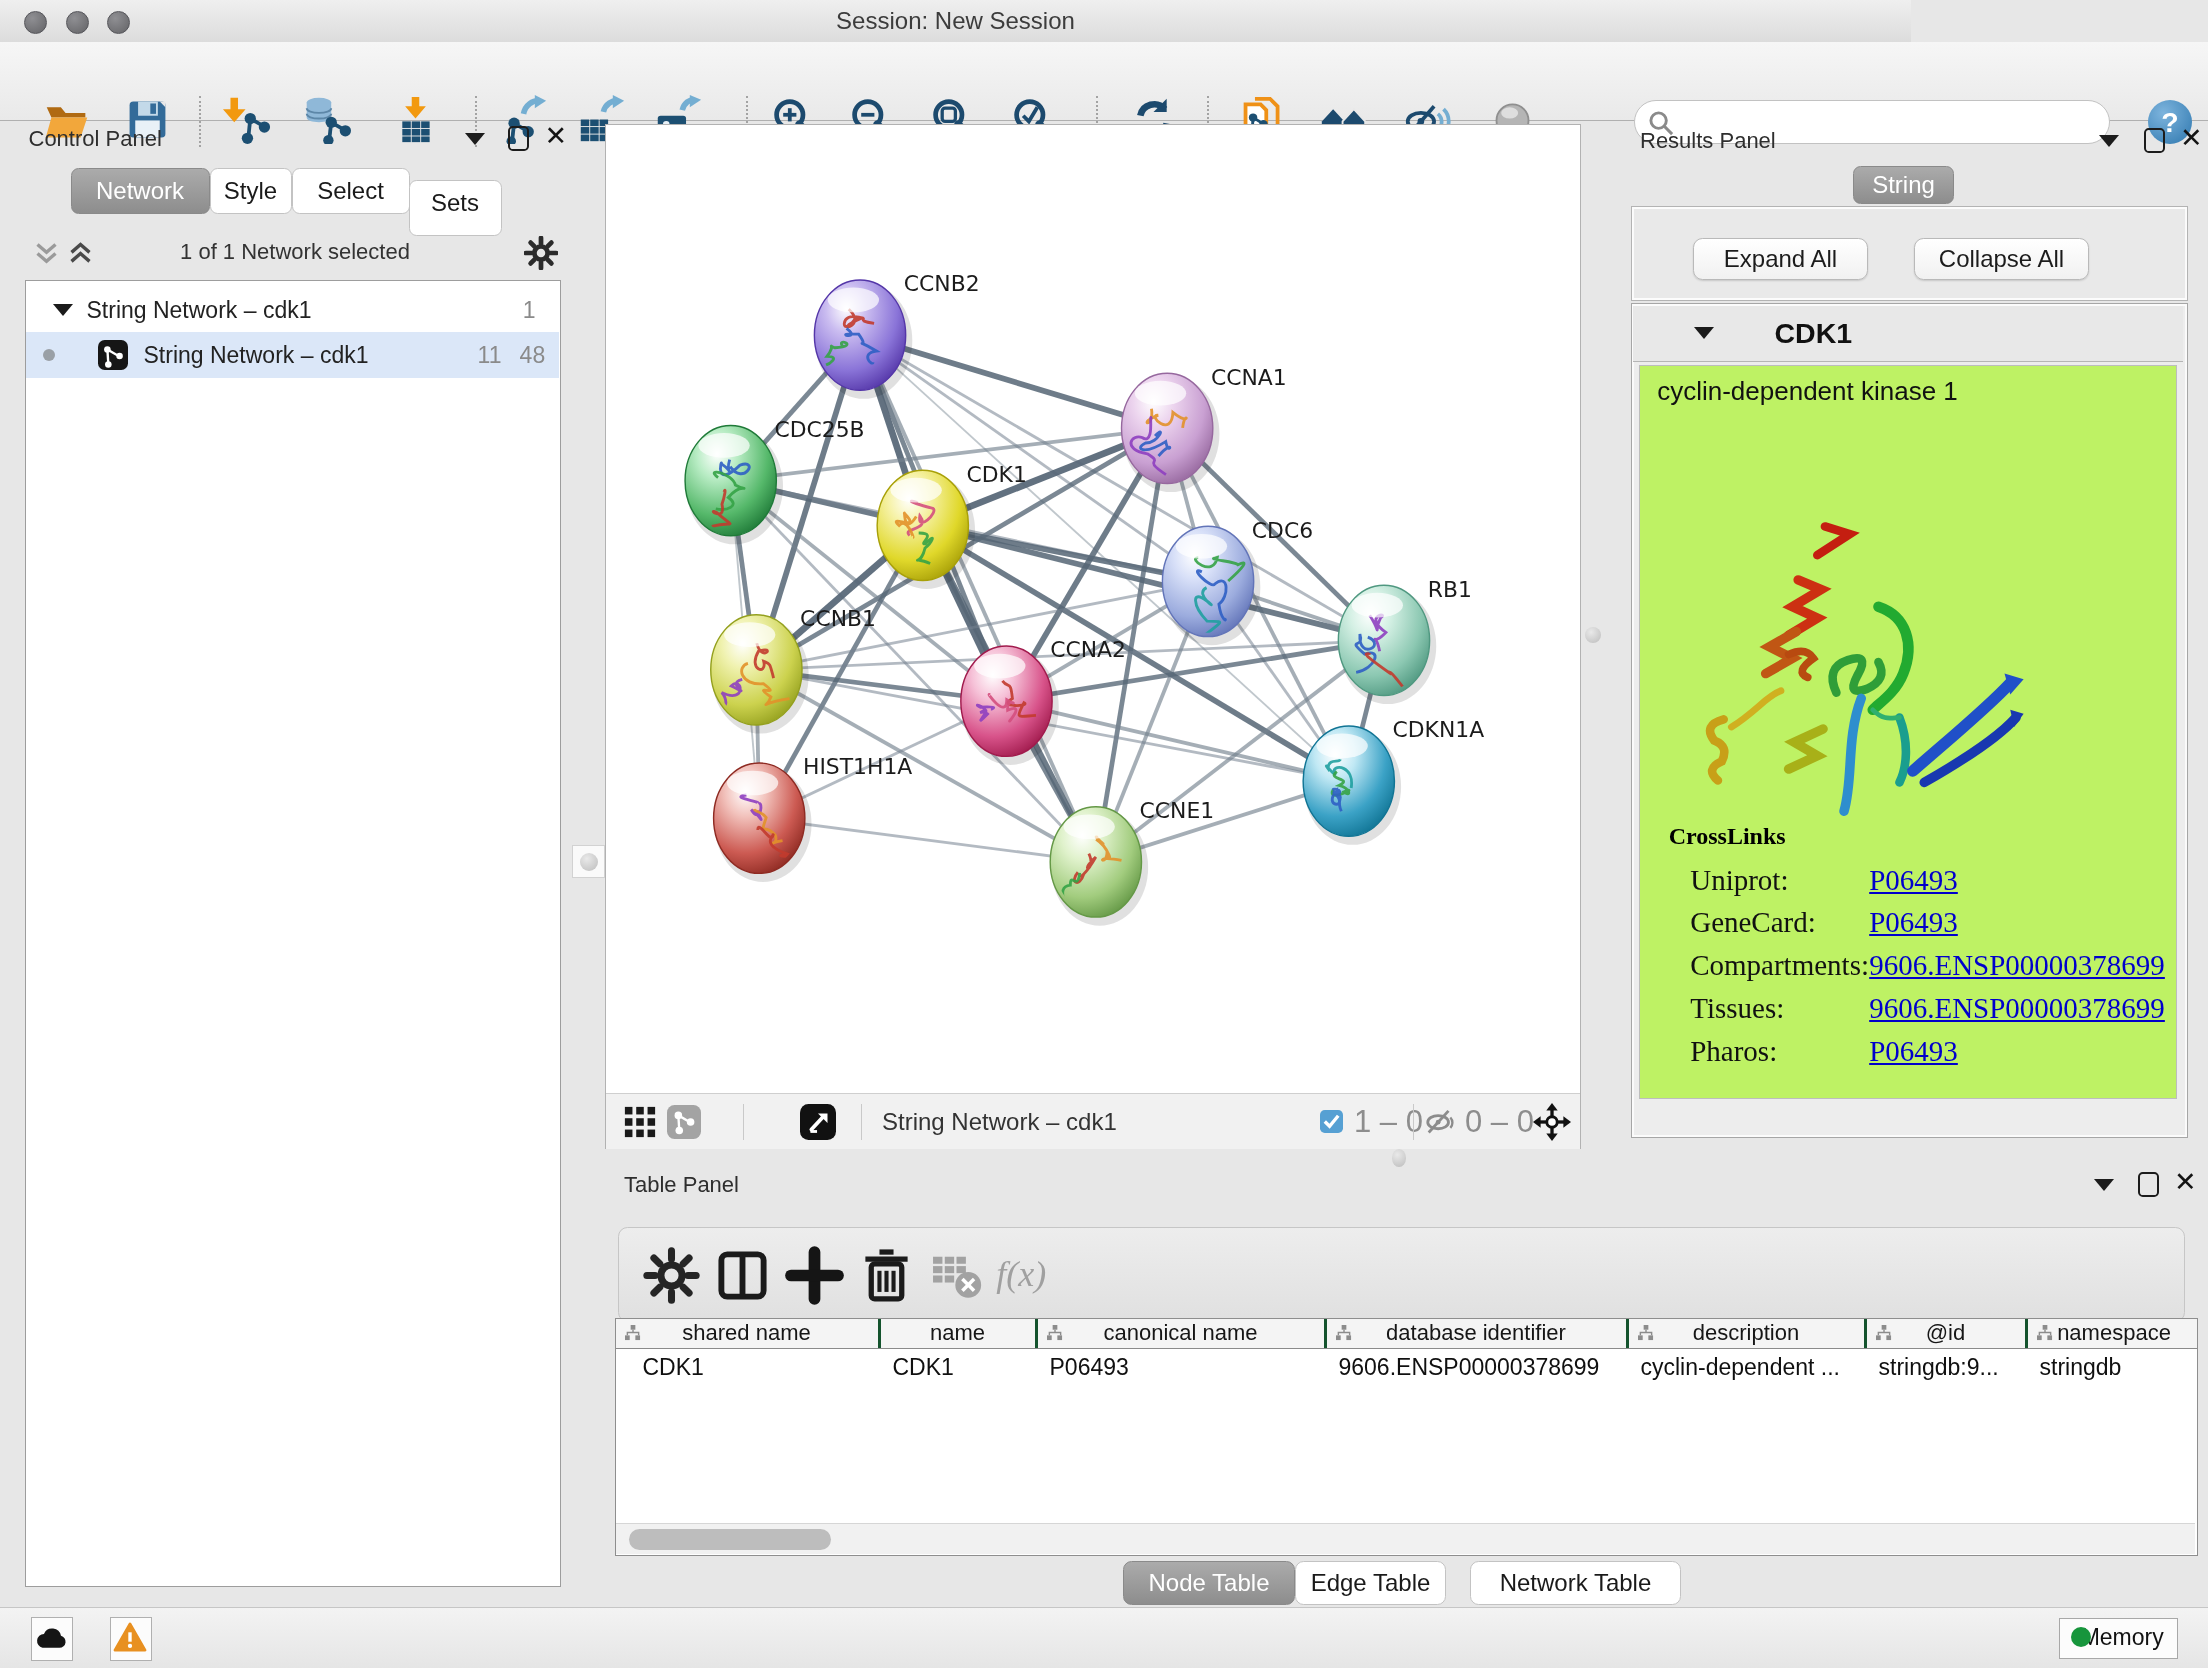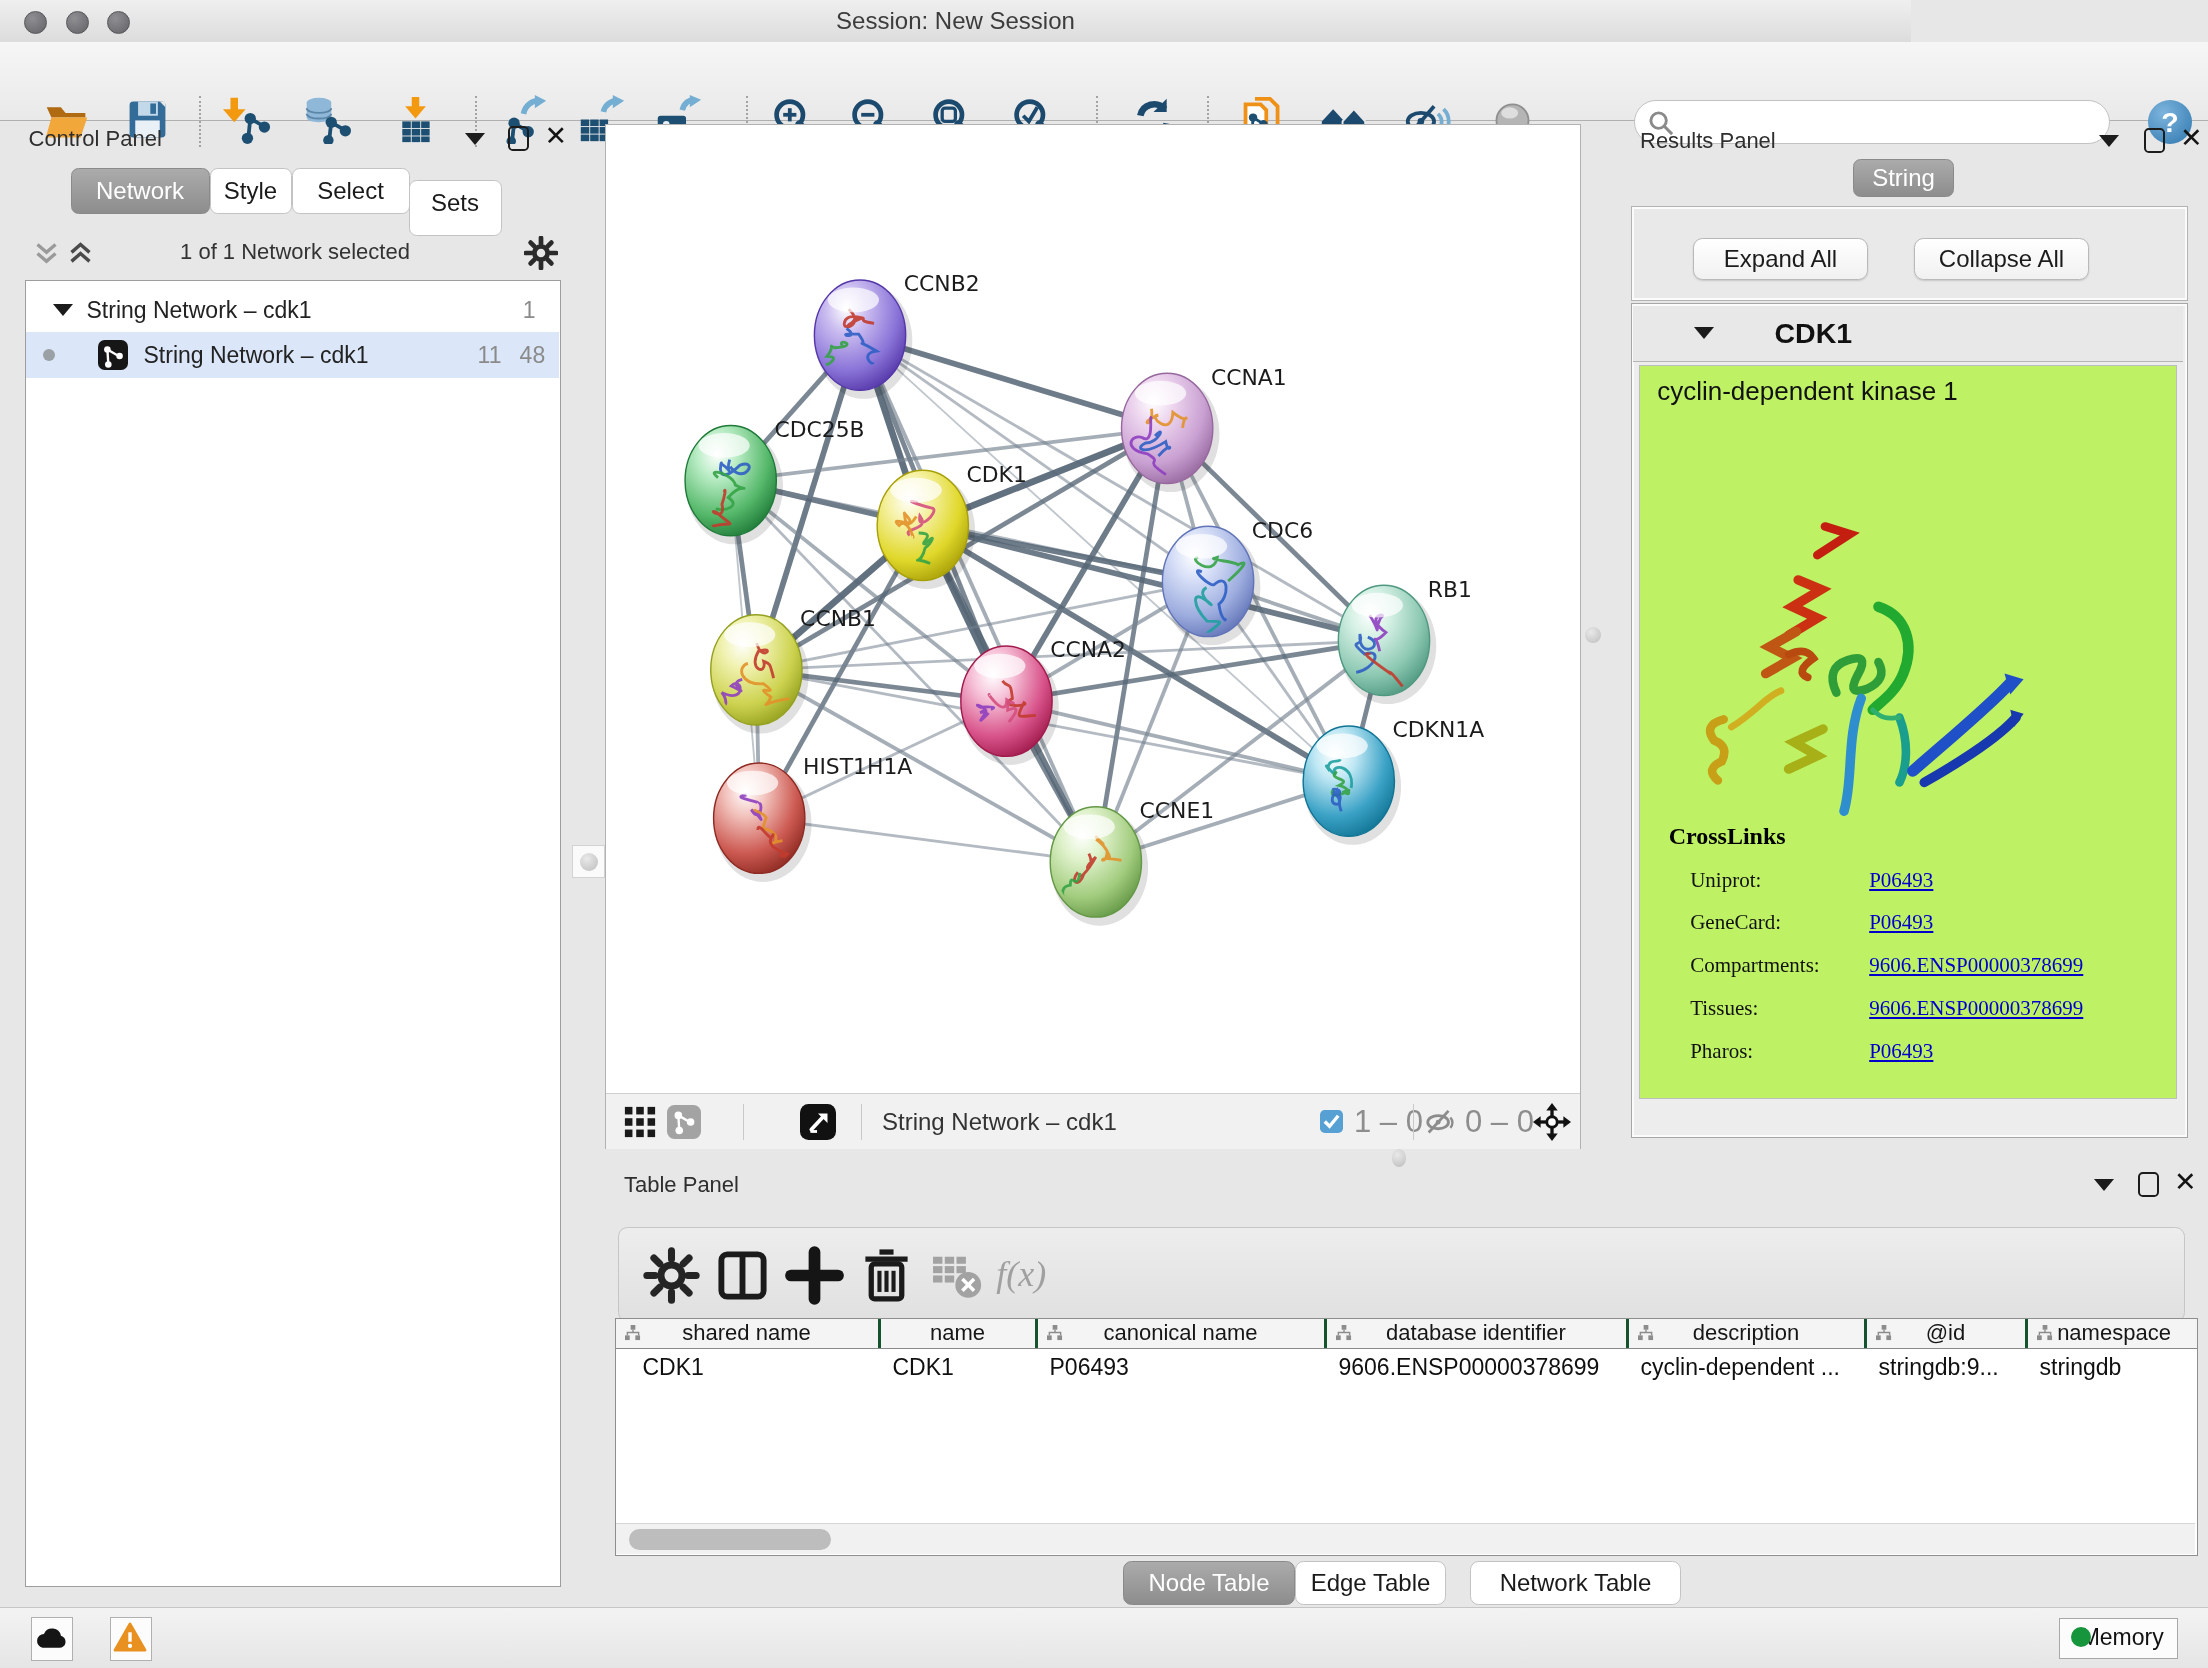--- a/index.html
+++ b/index.html
@@ -60,21 +60,21 @@
   .rp-btn{position:absolute;top:118px;width:175px;height:42px;background:linear-gradient(#ffffff,#f1f1f1);
           border:1px solid #b9b9b9;border-radius:9.5px;text-align:center;line-height:40px;font-size:24px;
           box-sizing:border-box;color:#1c1c1c;box-shadow:0 1px 1.9px rgba(0,0,0,.15);}
   .rp-main{position:absolute;left:7.6px;top:183px;width:557px;height:835px;background:#ededed;
            border:1.9px solid #a6a6a6;box-shadow:inset 0 0 0 1.9px #fbfbfb;box-sizing:border-box;}
   .rp-entry-header{position:absolute;left:1.9px;top:1.9px;width:550px;height:55px;background:#e8e8e8;
                    border-bottom:1px solid #b5b5b5;}
   .rp-content{position:absolute;left:7.6px;top:61px;width:538px;height:734px;background:#bef264;
               border:1px solid #bdbdbd;box-sizing:border-box;}
   .xl-row{position:absolute;left:0;width:533px;height:43px;font-family:"Liberation Serif","DejaVu Serif",serif;
-          font-size:21px;line-height:43px;text-decoration:underline;}
+          font-size:29px;line-height:43px;text-decoration:underline;}
   .xl-label{position:absolute;left:50px;color:#111;}
   .xl-value{position:absolute;left:229px;color:#0000cc;text-decoration:underline;}
   
   .table-panel{position:absolute;left:605px;top:1162px;width:1594px;height:443px;}
   .tp-toolbar{position:absolute;left:13.3px;top:65px;width:1567px;height:95px;border-radius:9.5px;
               background:linear-gradient(#ededed,#e0e0e0);border:1px solid #c6c6c6;box-sizing:border-box;}
   .tp-tblicon{position:absolute;top:17px;width:61px;height:61px;}
   .tbl-box{position:absolute;left:9.5px;top:156px;width:1583px;height:238px;background:#fff;
            border:1.9px solid #8e8e8e;box-sizing:border-box;overflow:hidden;}
   .tbl-header{position:absolute;left:0;top:0;height:28.5px;background:#f4f4f4;border-bottom:1.9px solid #8a8a8a;
@@ -657,21 +657,21 @@
           <circle cx="20" cy="20" r="5.5" fill="#fff" stroke="#111" stroke-width="3"></circle>
         </svg>
     </div>
   </div>
 
   <div class="results-panel">
     <div class="panel-title" style="left:17px;top:7.6px">Results Panel</div>
     <div class="pn-min" style="left:476px;top:15px"></div>
     <div class="pn-float" style="left:521px;top:7.6px"></div>
     <div class="pn-close" style="left:557px;top:5.7px">✕</div>
-    <div class="tab sel" style="left:230px;top:39px;width:101px;height:38px;line-height:36px">String</div>
+    <div class="tab sel" style="left:230px;top:46px;width:101px;height:38px;line-height:36px">String</div>
     <div class="rp-btnbox"></div>
     <div class="rp-btn" style="left:70px">Expand All</div>
     <div class="rp-btn" style="left:291px">Collapse All</div>
     <div class="rp-main">
       <div class="rp-entry-header">
         <span class="tri-down" style="position:absolute;left:61px;top:21px"></span>
         <span style="position:absolute;left:141px;top:11.4px;font-size:28.5px;font-weight:bold;color:#111">CDK1</span>
       </div>
       <div class="rp-content">
         <div style="position:absolute;left:17px;top:9.5px;font-size:26px;color:#111">cyclin-dependent kinase 1</div>

